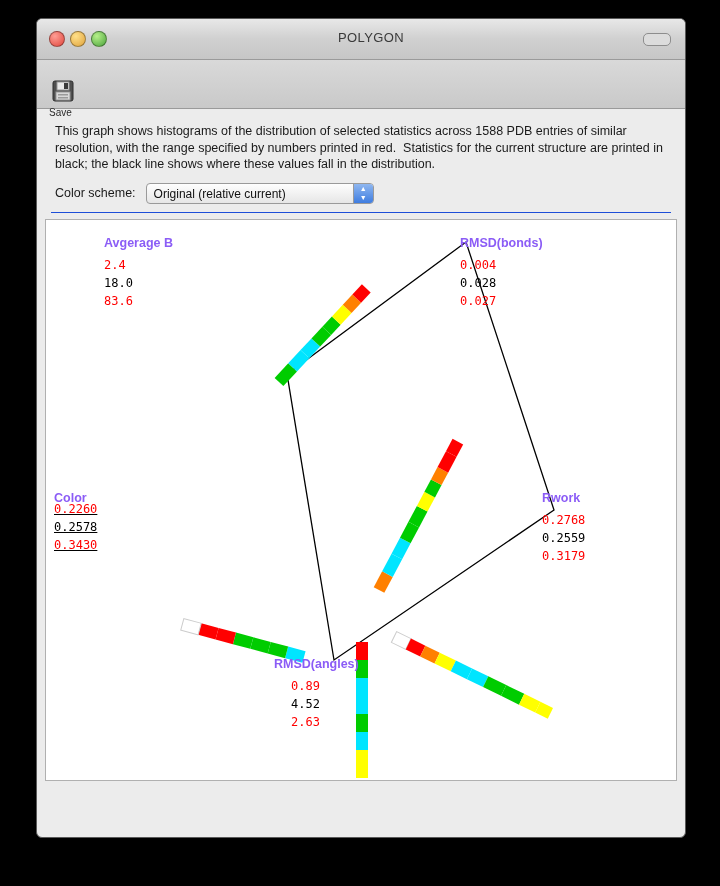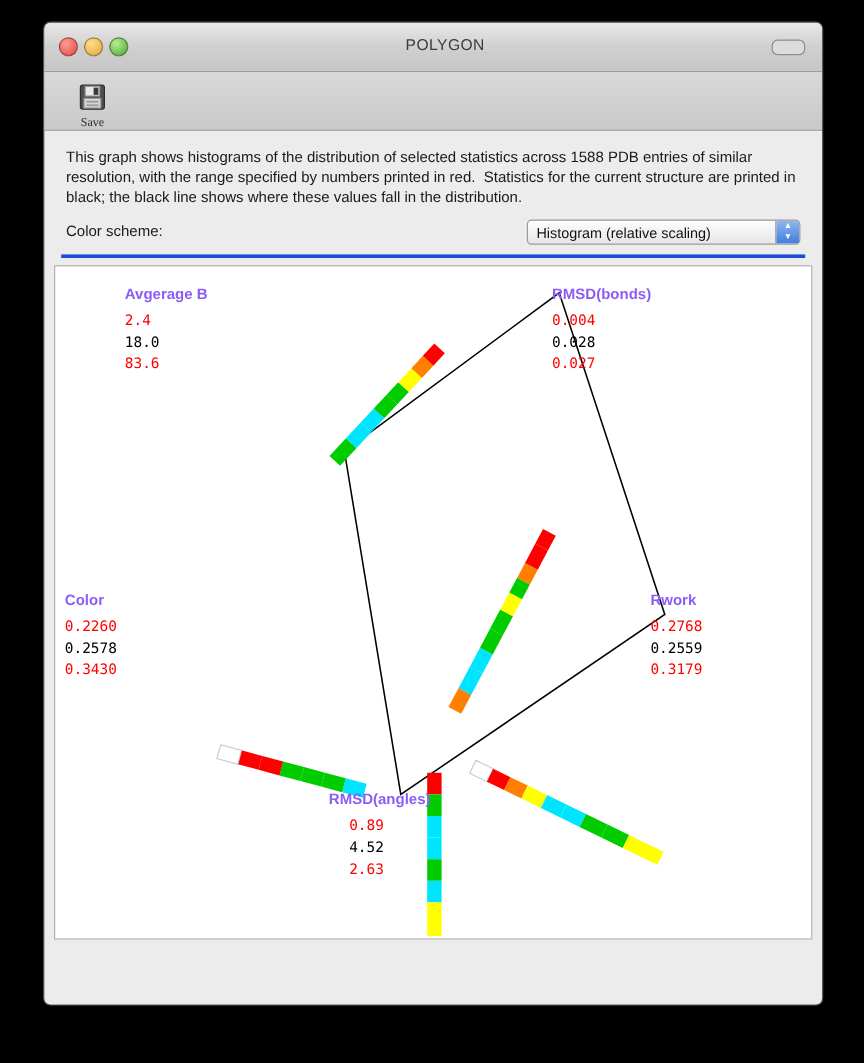--- a/index.html
+++ b/index.html
@@ -63,25 +63,23 @@
   
   #toolbar {
     height: 48px;
     background: linear-gradient(to bottom, #d9d9d9 0%, #c9c9c9 100%);
     border-bottom: 1px solid #9a9a9a;
     position: relative;
   }
   .tool-btn {
     position: absolute;
     left: 12px;
-    top: 8px;
+    top: 18px;
     width: 56px;
-    text-align: center;
     cursor: default;
-    font-family: Liberation Serif, serif;
   }
   .tool-btn .glyph { display: block; height: 28px; }
   .tool-btn .label {
     display: block;
     font-size: 10px;
     color: #2b2b2b;
     margin-top: 1px;
   }
   
   #desc-panel {
@@ -93,22 +91,21 @@
     font-size: 12.5px;
     line-height: 16.5px;
     color: #1a1a1a;
     padding: 2px 4px 6px 4px;
     white-space: pre-wrap;
   }
   #scheme-row {
     display: flex;
     align-items: center;
     padding: 4px 4px 8px 4px;
-    border-bottom: 3px solid #1d4ed8;
-    justify-content: space-between;
+    border-bottom: 1px solid #1d4ed8;
   }
   #scheme-label {
     font-size: 12.5px;
     color: #1a1a1a;
     margin-right: 10px;
   }
   .popup {
     position: relative;
     width: 228px;
     height: 21px;
@@ -205,21 +202,21 @@
       </span>
       <span class="label">Save</span>
     </div>
   </div>
 
   <div id="desc-panel">
     <div id="desc-text">This graph shows histograms of the distribution of selected statistics across 1588 PDB entries of similar resolution, with the range specified by numbers printed in red.  Statistics for the current structure are printed in black; the black line shows where these values fall in the distribution.</div>
     <div id="scheme-row">
       <div id="scheme-label">Color scheme:</div>
       <div class="popup">
-        <span>Histogram (relative scaling)</span>
+        <span>Original (relative current)</span>
         <span class="arrows">
           <span>▲</span>
             <span>▼</span>
         </span>
       </div>
     </div>
   </div>
 
   <div id="graph-panel">
     <svg id="graph-svg" width="630" height="558" viewBox="0 0 630 558">
@@ -320,21 +317,21 @@
     </div>
 
     <div class="axis-label" style="left:228px; top:437px;">RMSD(angles)</div>
     <div class="axis-vals" style="left:245px; top:457px;">
       <div class="v-red">0.89</div>
       <div class="v-black">4.52</div>
       <div class="v-red">2.63</div>
     </div>
 
     <div class="axis-label" style="left:8px; top:271px;">Color</div>
-    <div class="axis-vals" style="left:8px; top:291px;">
+    <div class="axis-vals" style="left:8px; top:280px;text-decoration:underline;">
       <div class="v-red">0.2260</div>
       <div class="v-black">0.2578</div>
       <div class="v-red">0.3430</div>
     </div>
   </div>
 
 
 </div>
 
 </body></html>

